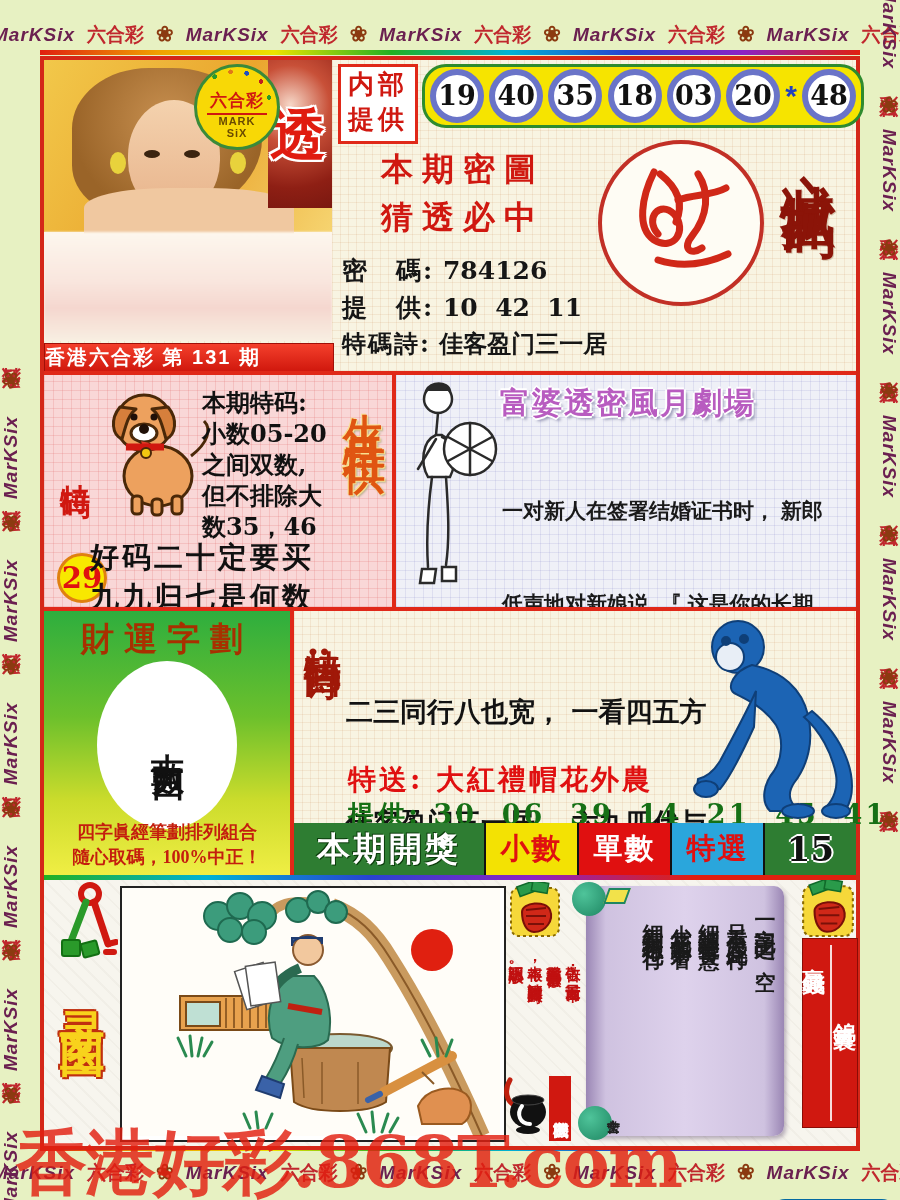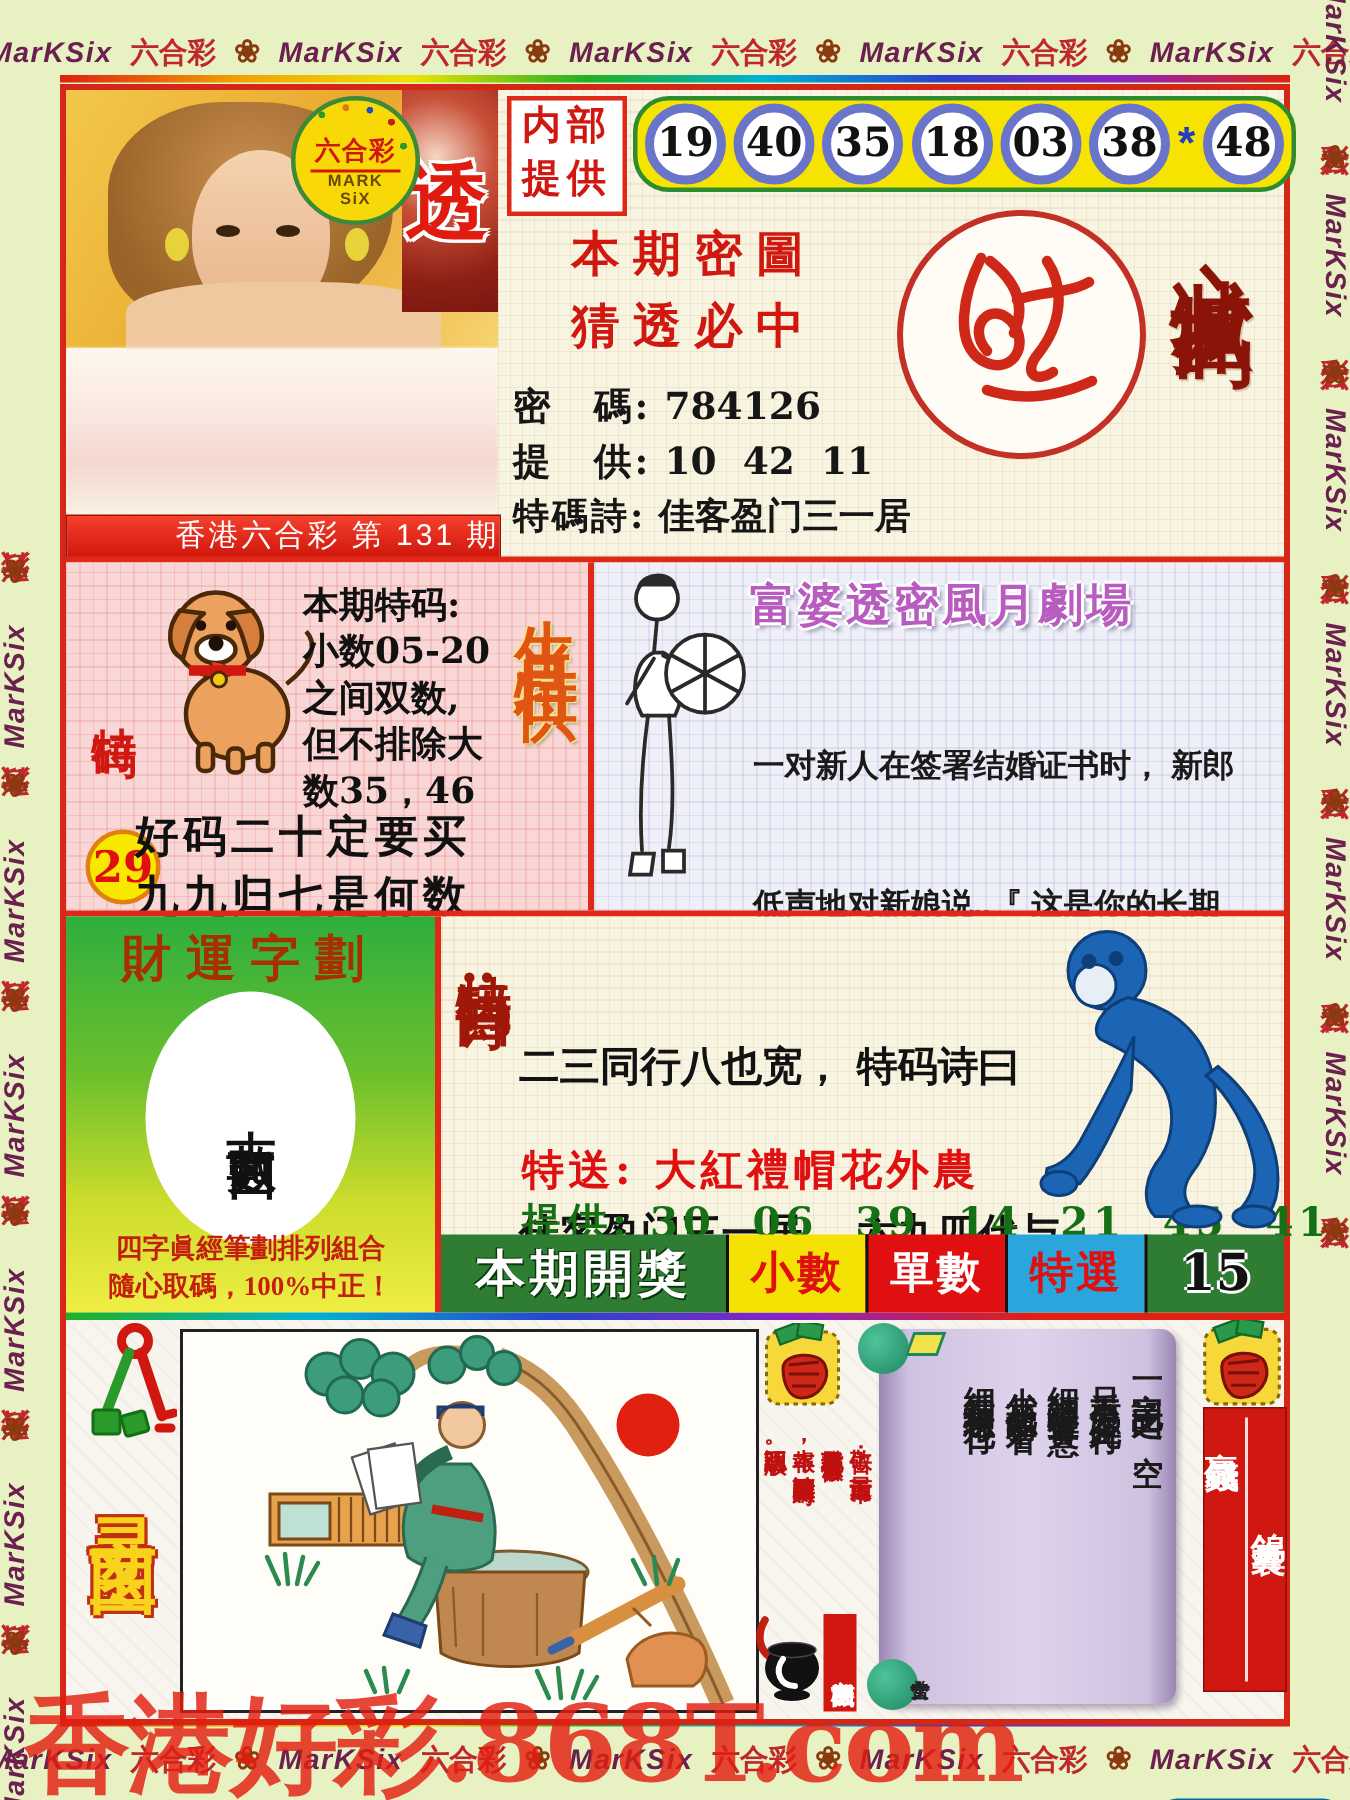--- a/index.html
+++ b/index.html
@@ -55,21 +55,21 @@
        radial-gradient(circle 4px at 90% 38%,#2a9a2a 55%,transparent 60%);}
   .badge .b1{margin-top:22px;font-size:17px;font-weight:bold;color:#d01810;letter-spacing:1px;}
   .badge .b2{font-size:11px;font-weight:bold;color:#6a4a00;letter-spacing:1px;border-top:2px solid #d01810;
      width:60px;margin:1px auto 0;}
   .tou-panel{left:224px;top:0;width:64px;height:148px;
      background:radial-gradient(circle at 35% 30%,#f6d6c6 0%,#c85038 35%,#8e1f14 75%,#7a1810);}
   .tou{position:absolute;left:2px;top:38px;width:60px;font-size:56px;font-weight:bold;color:#e01c10;
      font-family:"DejaVu Serif",serif;
      text-shadow:-2px 0 #fff,2px 0 #fff,0 -2px #fff,0 2px #fff,-2px -2px #fff,2px 2px #fff,-2px 2px #fff,2px -2px #fff;}
   .issue-bar{left:0;top:283px;width:288px;height:28px;background:linear-gradient(#f4402c,#cf160c);
-     border:1px solid #a01008;color:#fff;font-size:20px;font-weight:normal;text-align:right;line-height:27px;
+     border:1px solid #a01008;color:#fff;font-size:20px;font-weight:bold;text-align:left;line-height:27px;
      letter-spacing:2px;}
   .neibu{left:294px;top:4px;width:74px;height:74px;background:#fff;border:3px solid #e02818;
      color:#d01810;font-size:26px;font-weight:bold;text-align:center;line-height:35px;letter-spacing:4px;
      font-family:"DejaVu Serif",serif;}
   .balls{left:378px;top:4px;width:426px;height:58px;background:#f6e400;border:3px solid #2e8b2e;
      border-radius:24px;display:flex;align-items:center;justify-content:space-between;padding:0 5px;}
   .ball{width:42px;height:42px;border-radius:50%;background:#fff;border:6px solid #6a74c8;
      color:#111;font-size:27px;font-weight:bold;text-align:center;line-height:42px;
      font-family:"DejaVu Serif",serif;}
   .star{color:#2040c0;font-size:30px;font-weight:bold;}
@@ -218,21 +218,21 @@
         <div>内部</div>
         <div>提供</div>
       </div>
 
       <div class="abs balls">
         <div class="ball">19</div>
         <div class="ball">40</div>
         <div class="ball">35</div>
         <div class="ball">18</div>
         <div class="ball">03</div>
-        <div class="ball">38</div>
+        <div class="ball">20</div>
         <div class="star">*</div>
         <div class="ball">48</div>
       </div>
 
       <div class="abs red-title" style="left:302px;top:88px">本期密圖</div>
       <div class="abs red-title" style="left:302px;top:136px">猜透必中</div>
 
       <div class="abs hrow" style="left:298px;top:194px"><span class="lab">密　碼:</span> <span>784126</span></div>
       <div class="abs hrow" style="left:298px;top:231px"><span class="lab">提　供:</span> <span>10  42  11</span></div>
       <div class="abs hrow" style="left:298px;top:268px;font-size:24px"><span class="lab">特碼詩:</span> <span>佳客盈门三一居</span></div>
@@ -332,21 +332,21 @@
         <div>四字眞經筆劃排列組合</div>
         <div>隨心取碼，100%中正！</div>
       </div>
     </div>
 
     <div class="abs vdiv" style="left:246px;top:551px;height:264px"></div>
 
     <div class="abs grid-cream poem-box">
       <div class="poem-side">特码诗曰:</div>
       <div class="poem-lines">
-        <div>二三同行八也宽， 特码诗曰</div>
+        <div>二三同行八也宽， 一看四五方</div>
         <div>佳客盈门三一居， 六九四代与</div>
         <div>乘舟弄月宿泾溪， 责客之相形</div>
         <div>六凡听后脱樊笼， 洛阳虎视着</div>
       </div>
       <div class="tesong"><span>特送:</span> <span>大紅禮帽花外農</span></div>
       <div class="tigong2"><span>提供:</span> <span>30  06  39  14  21  45  41</span></div>
 
       <svg class="abs" style="right:2px;top:2px" width="168" height="208" viewBox="0 0 168 208">
         <g fill="#1c64b4" stroke="#0f3f78" stroke-width="2">
           <circle cx="52" cy="34" r="26"></circle>

